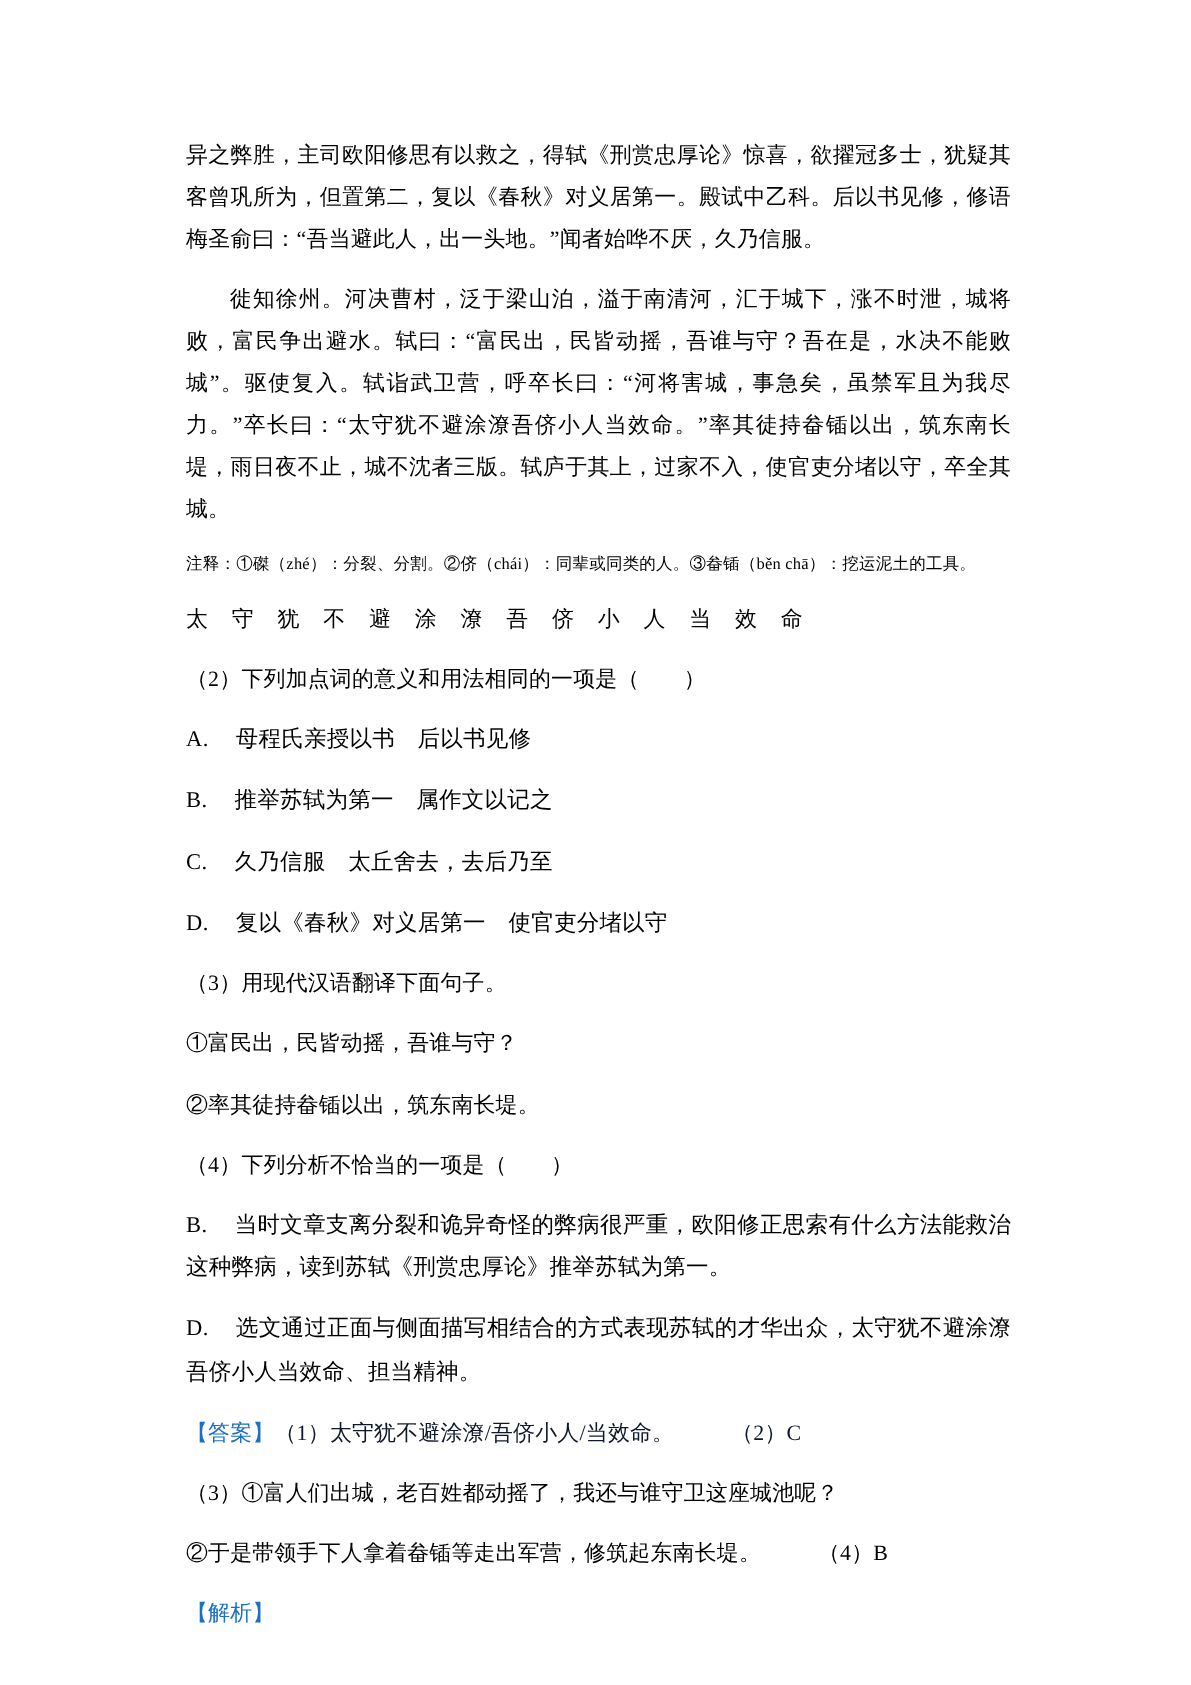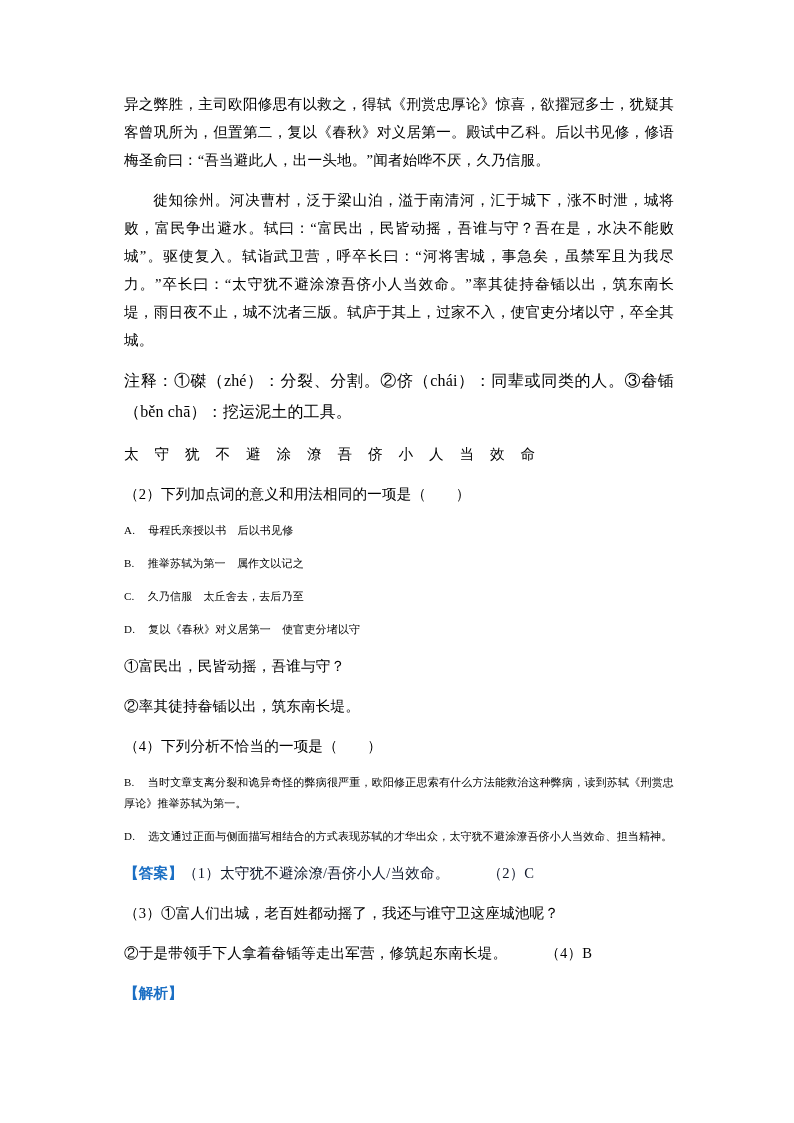--- a/index.html
+++ b/index.html
@@ -36,43 +36,43 @@
   .indent2 {
     text-indent: 2em;
   }
   .right {
     text-align: right;
   }
   .spaced {
     letter-spacing: 0.42em;
   }
   .opt {
-    font-size: 11px;
+    font-size: 15px;
   }
   .opt .lbl {
     font-family: "Liberation Serif", "DejaVu Serif", serif;
     letter-spacing: 0.02em;
   }
   .gap {
     display: inline-block;
     width: 1.2em;
   }
   .bigap {
     display: inline-block;
     width: 2.6em;
   }
   .answer-tag {
     color: #1b6fc4;
-    font-weight: bold;
+    font-weight: normal;
   }
   .blk-ans {
     color: #0f172a;
   }
   .note {
-    font-size: 16px;
+    font-size: 11px;
   }
 </style>
 </head>
 <body>
 
 <div class="page">
   <div class="doc">
 
     <p>异之弊胜，主司欧阳修思有以救之，得轼《刑赏忠厚论》惊喜，欲擢冠多士，犹疑其客曾巩所为，但置第二，复以《春秋》对义居第一。殿试中乙科。后以书见修，修语梅圣俞曰：“吾当避此人，出一头地。”闻者始哗不厌，久乃信服。</p>
 
@@ -82,20 +82,21 @@
     <p class="note">注释：①磔（zhé）：分裂、分割。②侪（chái）：同辈或同类的人。③畚锸（běn chā）：挖运泥土的工具。</p>
 
     <p class="spaced">太 守 犹 不 避 涂 潦 吾 侪 小 人 当 效 命</p>
 
     <p>（2）下列加点词的意义和用法相同的一项是（　　）</p>
     <p class="opt"><span class="lbl">A.</span><span class="gap"></span><span>母程氏亲授以书　后以书见修</span></p>
     <p class="opt"><span class="lbl">B.</span><span class="gap"></span><span>推举苏轼为第一　属作文以记之</span></p>
     <p class="opt"><span class="lbl">C.</span><span class="gap"></span><span>久乃信服　太丘舍去，去后乃至</span></p>
     <p class="opt"><span class="lbl">D.</span><span class="gap"></span><span>复以《春秋》对义居第一　使官吏分堵以守</span></p>
 
+    <p>（3）用现代汉语翻译下面句子。</p>
     <p>①富民出，民皆动摇，吾谁与守？</p>
     <p>②率其徒持畚锸以出，筑东南长堤。</p>
 
     <p>（4）下列分析不恰当的一项是（　　）</p>
     <p class="opt"><span class="lbl">B.</span><span class="gap"></span><span>当时文章支离分裂和诡异奇怪的弊病很严重，欧阳修正思索有什么方法能救治这种弊病，读到苏轼《刑赏忠厚论》推举苏轼为第一。</span></p>
     <p class="opt"><span class="lbl">D.</span><span class="gap"></span><span>选文通过正面与侧面描写相结合的方式表现苏轼的才华出众，太守犹不避涂潦吾侪小人当效命、担当精神。</span></p>
 
     <p><span class="answer-tag">【答案】</span><span class="blk-ans">（1）太守犹不避涂潦/吾侪小人/当效命。</span><span class="bigap"></span><span class="blk-ans">（2）C</span></p>
     <p>（3）①富人们出城，老百姓都动摇了，我还与谁守卫这座城池呢？</p>
     <p><span>②于是带领手下人拿着畚锸等走出军营，修筑起东南长堤。</span><span class="bigap"></span><span>（4）B</span></p>

